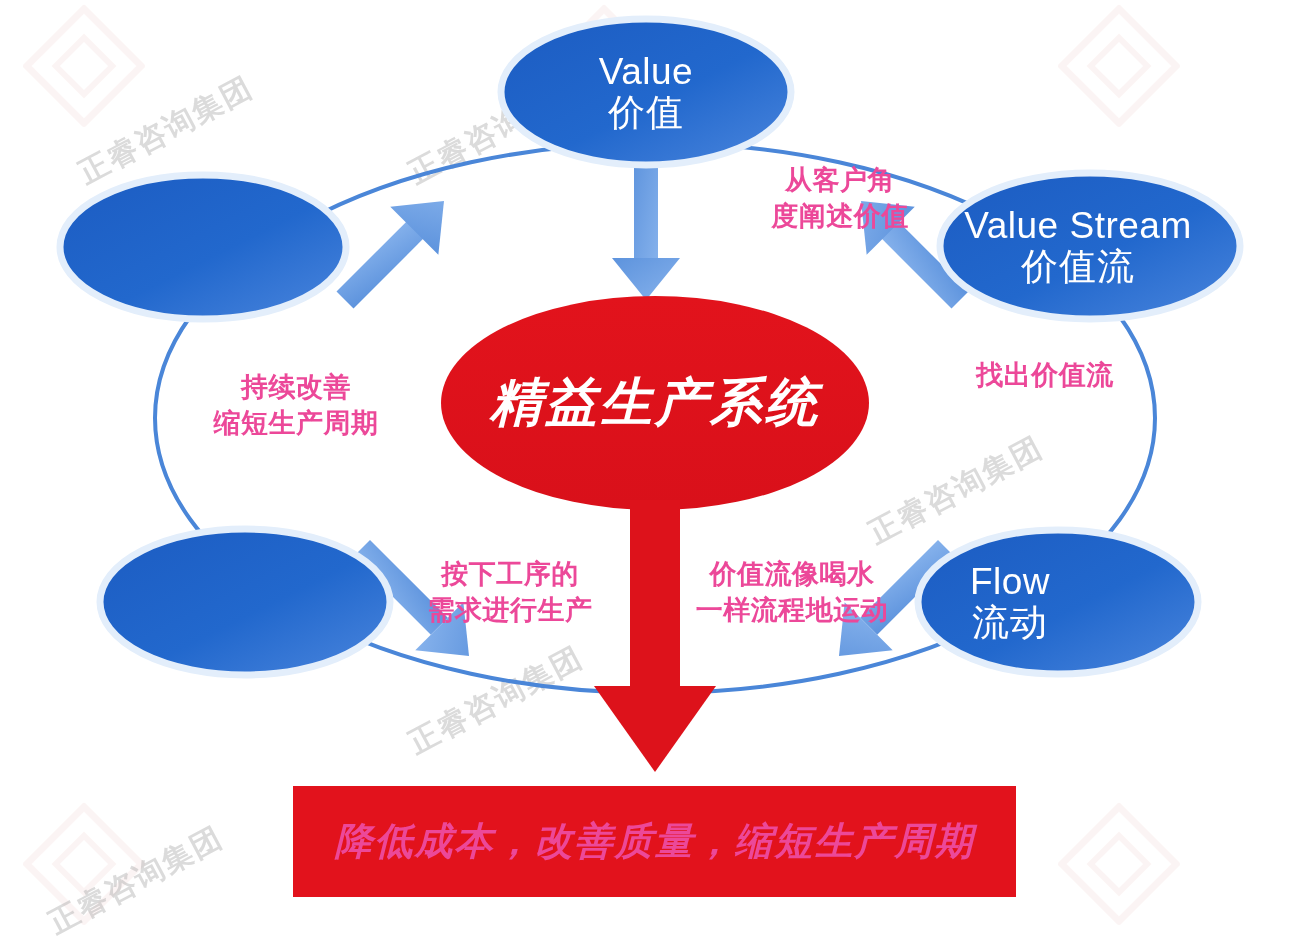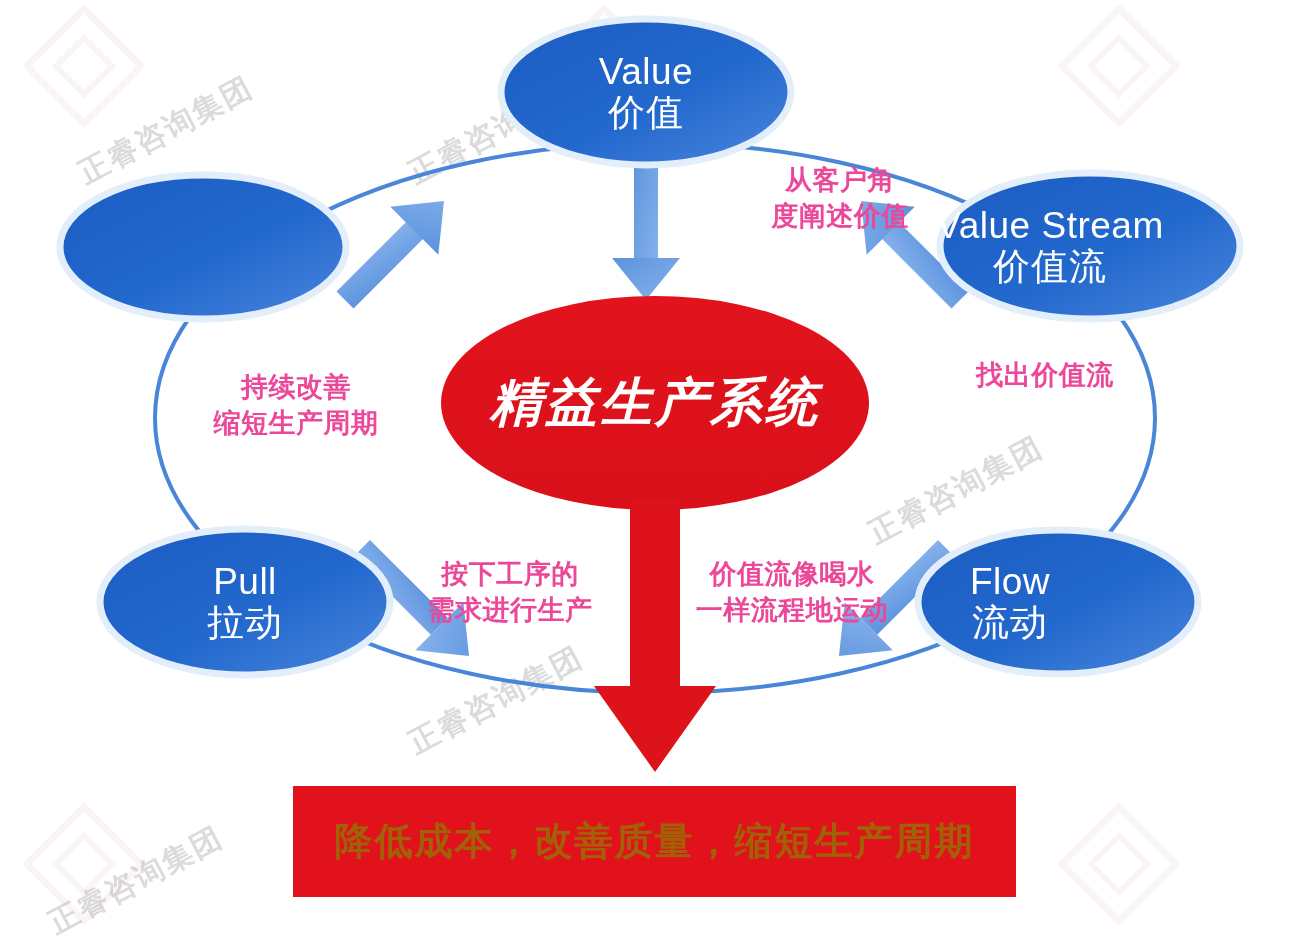--- a/index.html
+++ b/index.html
@@ -64,24 +64,25 @@
     text-align: center;
     line-height: 1.32;
     letter-spacing: 0.5px;
     white-space: nowrap;
   }
   .banner-text {
     position: absolute;
     display: flex;
     align-items: center;
     justify-content: center;
-    color: #a16207;
+    color: #ec4899;
     font-size: 38px;
     font-weight: bold;
     letter-spacing: 2px;
+    font-style: italic;
   }
   .wm {
     position: absolute;
     opacity: 0.05;
     pointer-events: none;
     user-select: none;
   }
   .wm-diamond {
     width: 74px;
     height: 74px;
@@ -183,34 +184,30 @@
     <ellipse cx="203" cy="247" rx="143" ry="72" fill="url(#gradNode)" stroke="#e3eefb" stroke-width="7"></ellipse>
 
     <rect x="293" y="786" width="723" height="111" fill="#e2121c"></rect>
   </svg>
 
   <div class="node-label" style="left:501px; top:19px; width:290px; height:146px;">
     <div class="en">Value</div>
     <div class="zh">价值</div>
   </div>
 
-  <div class="node-label" style="left:900px; top:173px; width:300px; height:146px;">
+  <div class="node-label" style="left:928px; top:173px; width:300px; height:146px;">
     <div class="en">Value Stream</div>
     <div class="zh">价值流</div>
   </div>
 
   <div class="node-label" style="left:870px; top:530px; width:280px; height:144px;">
     <div class="en">Flow</div>
     <div class="zh">流动</div>
   </div>
 
-  <div class="node-label" style="left:100px; top:529px; width:290px; height:146px;">
-    <div class="en">Pull</div>
-    <div class="zh">拉动</div>
-  </div>
 
 
   <div class="center-label" style="left:441px; top:296px; width:428px; height:214px;font-style:italic;">精益生产系统</div>
 
   <div class="edge-note" style="left:745px; top:163px; width:190px;">
     <div>从客户角</div>
     <div>度阐述价值</div>
   </div>
 
   <div class="edge-note" style="left:940px; top:358px; width:210px;">

